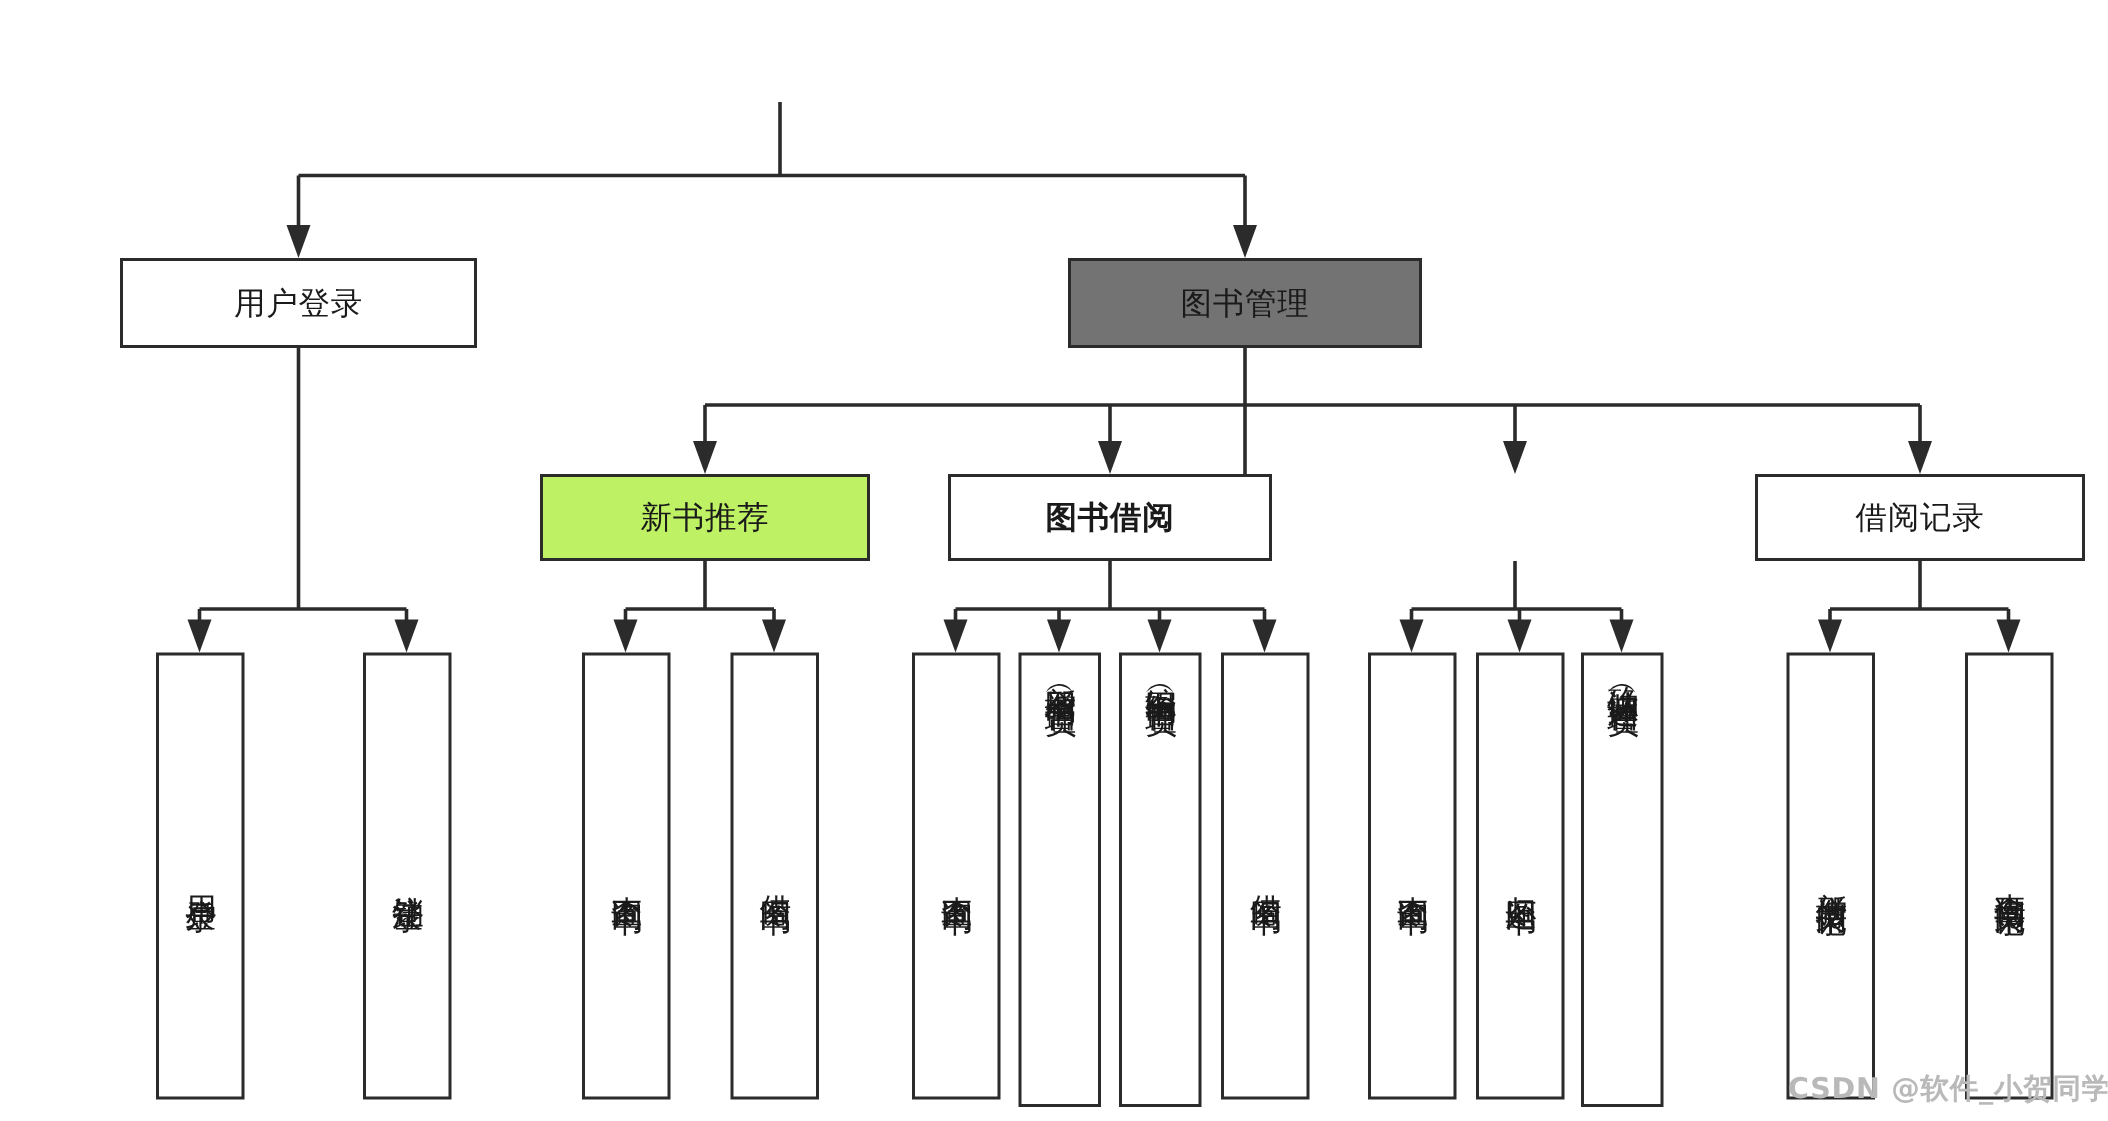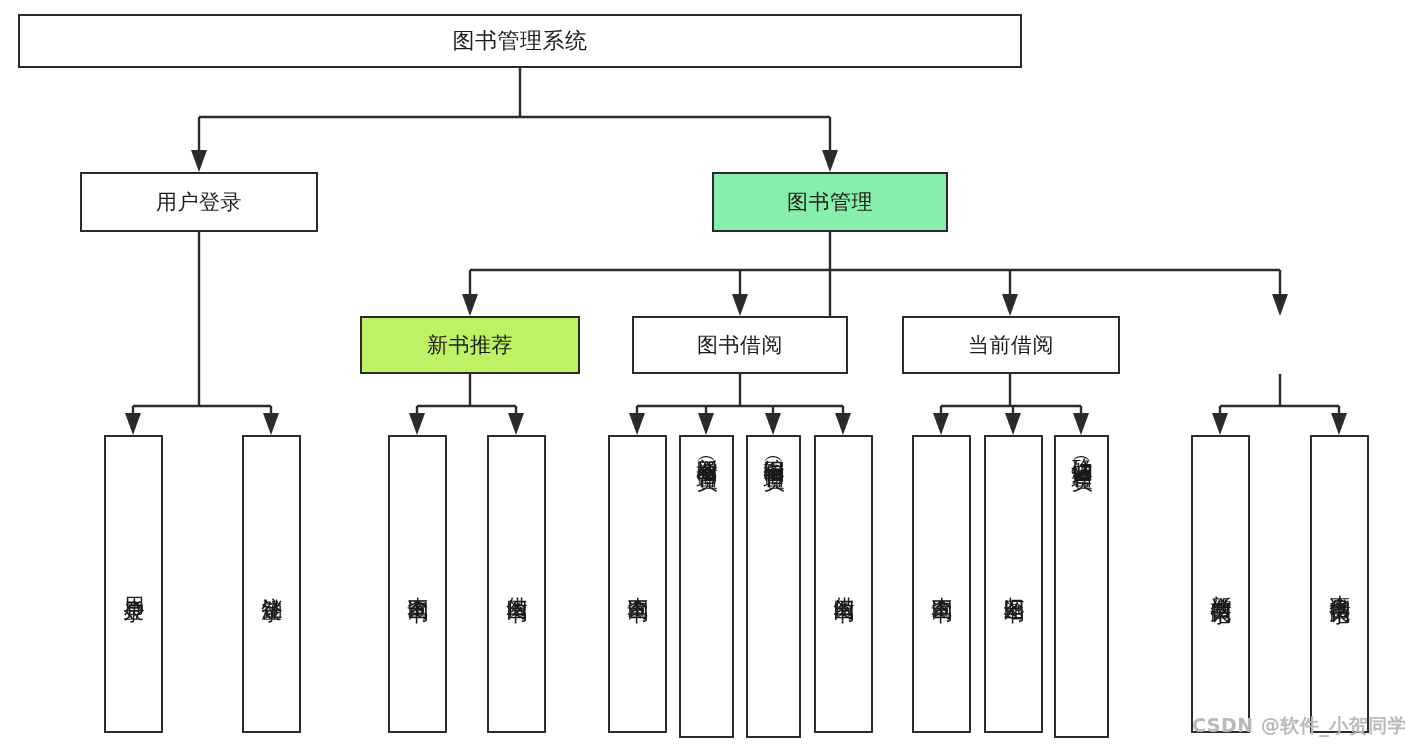--- a/index.html
+++ b/index.html
@@ -145,39 +145,36 @@
     <polygon class="arrowhead" points="1073,413 1089,413 1081,435" fill="#2b2b2b"></polygon>
 
     <line x1="1280" y1="374" x2="1280" y2="406" stroke="#2b2b2b"></line>
     <line x1="1220" y1="406" x2="1339" y2="406" stroke="#2b2b2b"></line>
     <line x1="1220" y1="406" x2="1220" y2="415" stroke="#2b2b2b"></line>
     <polygon class="arrowhead" points="1212,413 1228,413 1220,435" fill="#2b2b2b"></polygon>
     <line x1="1339" y1="406" x2="1339" y2="415" stroke="#2b2b2b"></line>
     <polygon class="arrowhead" points="1331,413 1347,413 1339,435" fill="#2b2b2b"></polygon>
   </svg>
 
-  <div class="node-box horizontal" id="title-box" style="left: 18px; top: 14px; width: 1004px; height: 54px; border-color: rgb(43, 43, 43); color: rgb(26, 26, 26); background: rgb(255, 255, 255);">
-    <span class="node-label">图书管理系统</span>
-  </div>
 
   <div class="node-box horizontal" style="left: 80px; top: 172px; width: 238px; height: 60px; border-color: rgb(43, 43, 43); color: rgb(26, 26, 26); background: rgb(255, 255, 255);">
     <span class="node-label">用户登录</span>
   </div>
-  <div class="node-box horizontal" style="left: 712px; top: 172px; width: 236px; height: 60px; border-color: rgb(43, 43, 43); color: rgb(26, 26, 26); background: #86efac;">
+  <div class="node-box horizontal" style="left: 712px; top: 172px; width: 236px; height: 60px; border-color: rgb(43, 43, 43); color: rgb(26, 26, 26); background: #737373;">
     <span class="node-label">图书管理</span>
   </div>
 
   <div class="node-box horizontal" style="left: 360px; top: 316px; width: 220px; height: 58px; border-color: rgb(43, 43, 43); color: rgb(26, 26, 26); background: #bef264;">
     <span class="node-label">新书推荐</span>
   </div>
-  <div class="node-box horizontal" style="left: 632px; top: 316px; width: 216px; height: 58px; border-color: rgb(43, 43, 43); color: rgb(26, 26, 26); background: rgb(255, 255, 255);">
+  <div class="node-box horizontal" style="left: 632px; top: 316px; width: 216px; height: 58px; border-color: rgb(43, 43, 43); color: rgb(26, 26, 26); background: rgb(255, 255, 255); font-weight: bold;">
     <span class="node-label">图书借阅</span>
   </div>
-  <div class="node-box horizontal" style="left: 902px; top: 316px; width: 218px; height: 58px; border-color: rgb(43, 43, 43); color: rgb(26, 26, 26); background: rgb(255, 255, 255);">
-    <span class="node-label">当前借阅</span>
+  <div class="node-box horizontal" style="left: 1170px; top: 316px; width: 220px; height: 58px; border-color: rgb(43, 43, 43); color: rgb(26, 26, 26); background: rgb(255, 255, 255);">
+    <span class="node-label">借阅记录</span>
   </div>
 
   <div class="node-box vertical" style="left: 104px; top: 435px; width: 59px; height: 298px; border-color: rgb(43, 43, 43); color: rgb(26, 26, 26); background: rgb(255, 255, 255);">
     <span class="node-label">用户登录</span>
   </div>
   <div class="node-box vertical" style="left: 242px; top: 435px; width: 59px; height: 298px; border-color: rgb(43, 43, 43); color: rgb(26, 26, 26); background: rgb(255, 255, 255);">
     <span class="node-label">注销登录</span>
   </div>
   <div class="node-box vertical" style="left: 388px; top: 435px; width: 59px; height: 298px; border-color: rgb(43, 43, 43); color: rgb(26, 26, 26); background: rgb(255, 255, 255);">
     <span class="node-label">查询图书</span>

